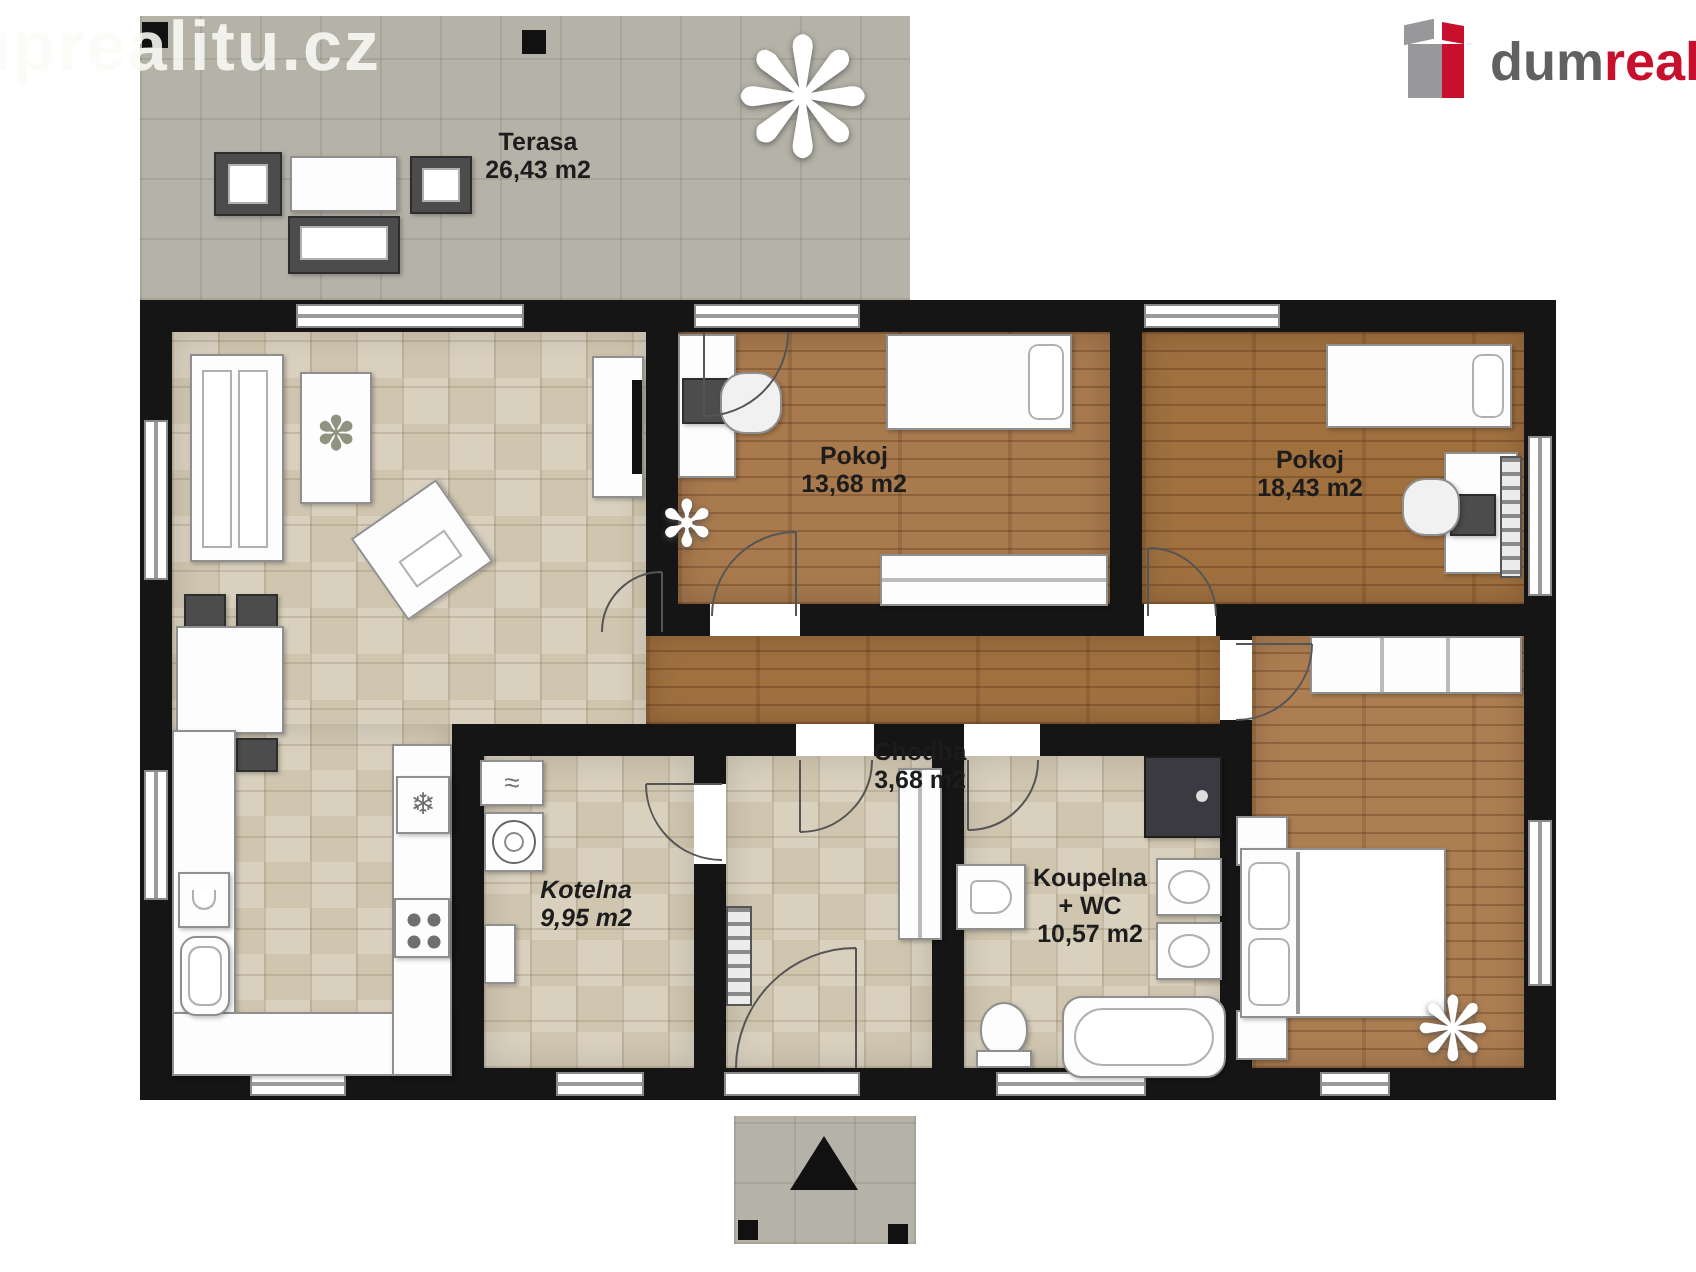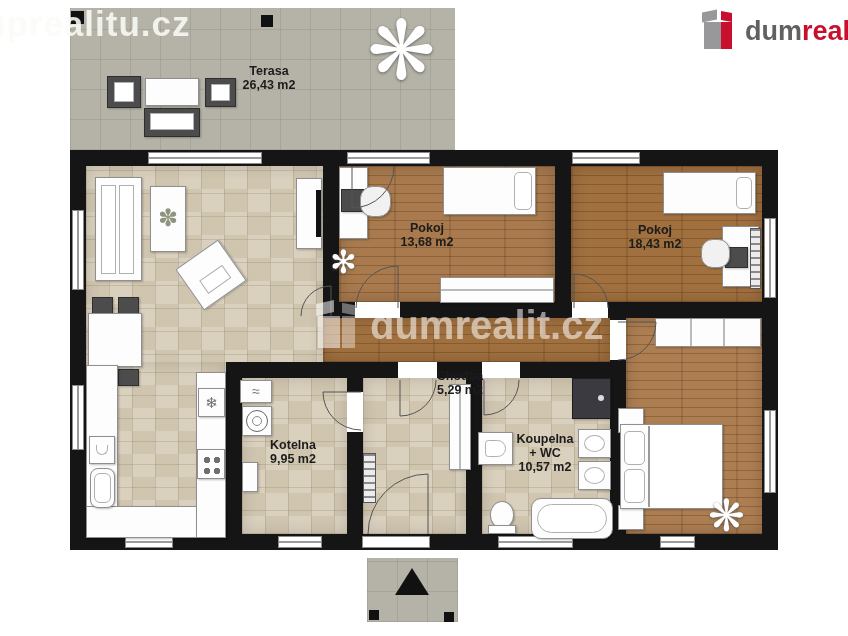--- a/index.html
+++ b/index.html
@@ -241,43 +241,34 @@
   <div class="label" style="left:377px;top:221px;width:100px;">
     <div>Pokoj</div>
     <div>13,68 m2</div>
   </div>
   <div class="label" style="left:605px;top:223px;width:100px;">
     <div>Pokoj</div>
     <div>18,43 m2</div>
   </div>
   <div class="label" style="left:410px;top:329px;width:100px;margin-top:40px;">
     <div>Chodba</div>
-    <div>5,29 m2</div>
-  </div>
-  <div class="label" style="left:243px;top:438px;width:100px;">
+    <div>3,68 m2</div>
+  </div>
+  <div class="label" style="left:243px;top:438px;width:100px;font-style:italic;">
     <div>Kotelna</div>
     <div>9,95 m2</div>
   </div>
   <div class="label" style="left:495px;top:432px;width:100px;">
     <div>Koupelna</div>
     <div>+ WC</div>
     <div>10,57 m2</div>
   </div>
 
   <div class="wm-topleft">uprealitu.cz</div>
 
-  <div class="wm-center">
-    <div class="logo-mark">
-      <i style="left:2px;top:2px;width:18px;height:12px;background:rgba(255,255,255,.95);transform:skewY(-12deg);"></i>
-      <i style="left:28px;top:4px;width:13px;height:10px;background:rgba(255,255,255,.7);transform:skewY(10deg);"></i>
-      <i style="left:4px;top:16px;width:22px;height:32px;background:rgba(255,255,255,.95);"></i>
-      <i style="left:28px;top:16px;width:13px;height:32px;background:rgba(255,255,255,.7);"></i>
-    </div>
-    <span class="wm-text">dumrealit.cz</span>
-  </div>
 
   <div class="brand">
     <div class="logo-mark" style="width:38px;height:42px;">
       <i style="left:2px;top:1px;width:15px;height:10px;background:#98989a;transform:skewY(-12deg);"></i>
       <i style="left:21px;top:2px;width:11px;height:9px;background:#c8102e;transform:skewY(10deg);"></i>
       <i style="left:4px;top:12px;width:17px;height:27px;background:#98989a;"></i>
       <i style="left:21px;top:12px;width:11px;height:27px;background:#c8102e;"></i>
     </div>
     <span class="txt"><span style="color:#616163;">dum</span><span style="color:#c8102e;">realit</span></span>
   </div>

